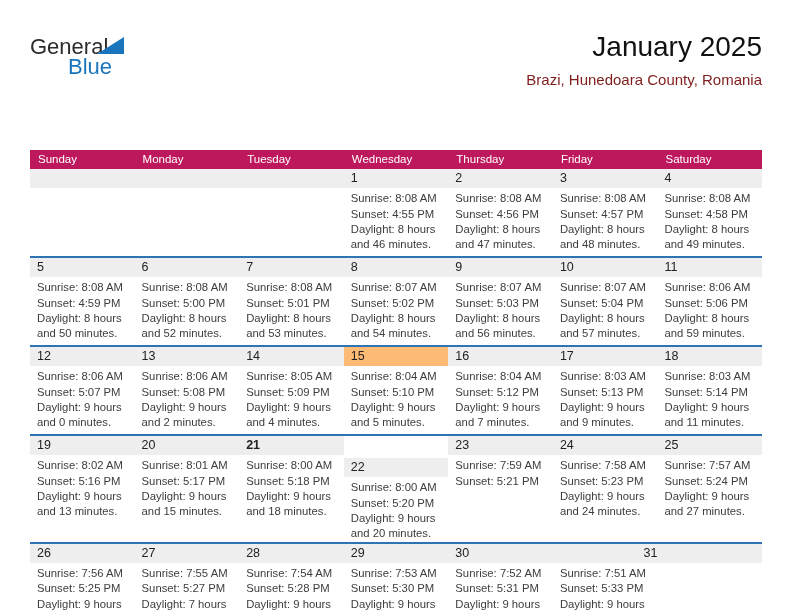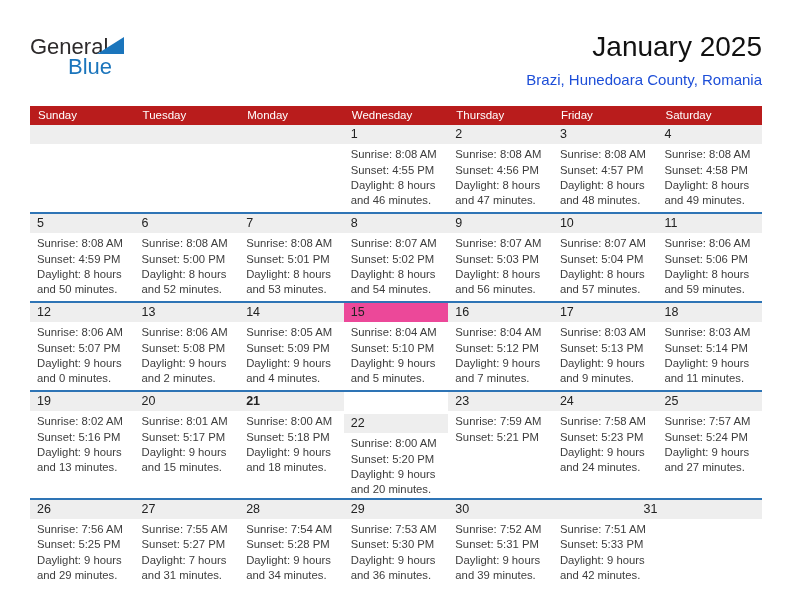--- a/index.html
+++ b/index.html
@@ -24,21 +24,21 @@
     font-size: 22px; color: #2d2a2b; letter-spacing: 0px; line-height: 22px;
     display: inline-block;
   }
   .logo-triangle { position: absolute; left: 67px; top: 1px; }
   .logo-line2 {
     position: absolute; left: 38px; top: 20px;
     font-size: 22px; color: #1b75bc; line-height: 22px;
   }
   .title-block { position: absolute; right: 0; top: 0; text-align: right; width: 500px; }
   .cal-title { font-size: 28px; color: #111111; line-height: 34px; font-weight: 400; }
-  .cal-subtitle { font-size: 15px; color: #1d4ed8; line-height: 22px; margin-top: 5px; }
+  .cal-subtitle { font-size: 15px; color: #7f1d1d; line-height: 22px; margin-top: 5px; }
 
   
   .calendar {
     position: absolute; left: 30px; top: 106px; width: 732px;
   }
   .weekday-row { display: flex; height: 19px; }
   .weekday-cell {
     flex: 1 1 0; color: #ffffff; font-size: 11.5px; line-height: 19px;
     padding-left: 8px; box-sizing: border-box; overflow: hidden; white-space: nowrap;
   }
@@ -69,24 +69,24 @@
       </span>
       <span class="logo-line2">Blue</span>
     </div>
     <div class="title-block">
       <div class="cal-title">January 2025</div>
       <div class="cal-subtitle">Brazi, Hunedoara County, Romania</div>
     </div>
   </div>
 
   <div class="calendar">
-    <div class="weekday-row" style="background: #b91c1c;">
+    <div class="weekday-row" style="background: #be185d; margin-top: 44px;">
         <div class="weekday-cell">Sunday</div>
+        <div class="weekday-cell">Monday</div>
         <div class="weekday-cell">Tuesday</div>
-        <div class="weekday-cell">Monday</div>
         <div class="weekday-cell">Wednesday</div>
         <div class="weekday-cell">Thursday</div>
         <div class="weekday-cell">Friday</div>
         <div class="weekday-cell">Saturday</div>
       </div>
     <div id="weeks-container">
         <div class="week-row">
           <div class="day-cell">
             <div class="day-num-strip" style="background: rgb(238, 238, 238);"></div>
           </div>
@@ -206,21 +206,21 @@
           </div>
           <div class="day-cell">
             <div class="day-num-strip" style="background: rgb(238, 238, 238);">14</div>
             <div class="day-details">
               <div>Sunrise: 8:05 AM</div>
               <div>Sunset: 5:09 PM</div>
               <div>Daylight: 9 hours and 4 minutes.</div>
             </div>
           </div>
           <div class="day-cell">
-            <div class="day-num-strip" style="background: #ec4899;">15</div>
+            <div class="day-num-strip" style="background: #fdba74;">15</div>
             <div class="day-details">
               <div>Sunrise: 8:04 AM</div>
               <div>Sunset: 5:10 PM</div>
               <div>Daylight: 9 hours and 5 minutes.</div>
             </div>
           </div>
           <div class="day-cell">
             <div class="day-num-strip" style="background: rgb(238, 238, 238);">16</div>
             <div class="day-details">
               <div>Sunrise: 8:04 AM</div>

